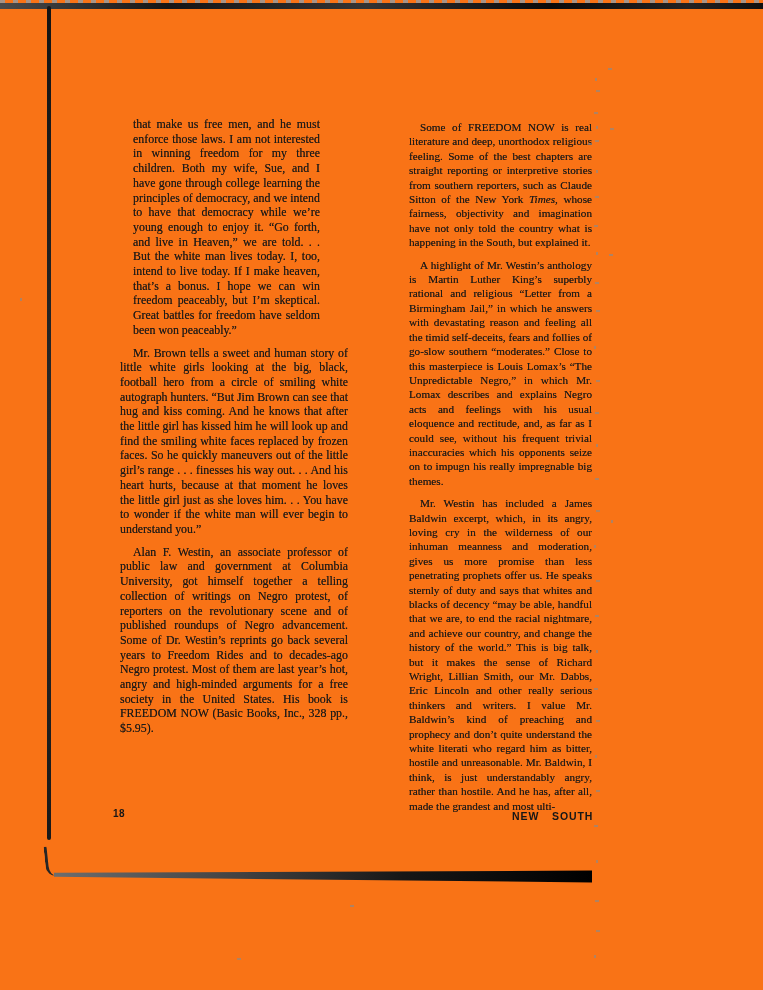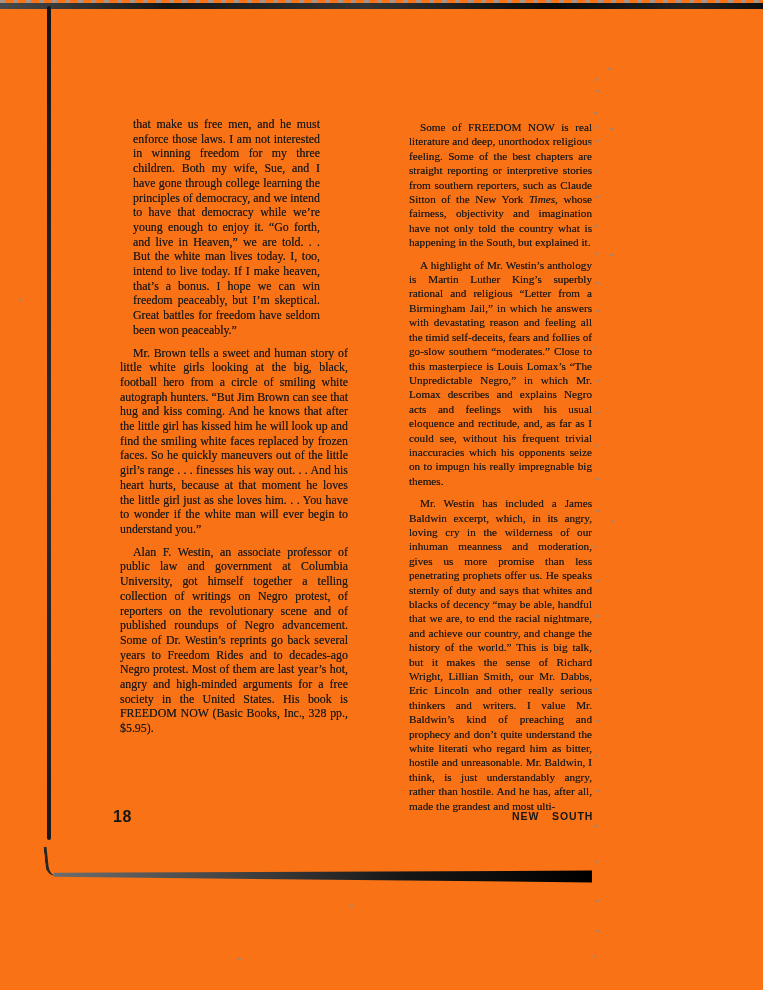--- a/index.html
+++ b/index.html
@@ -32,21 +32,21 @@
   .quote{margin:0 28px 0 13px;}
   p{margin:0;}
   .para{margin-top:8px;}
   .col-left .para{text-indent:13px;}
   .col-right .para{text-indent:11px;}
   .col-right .first{margin-top:0;}
   em{font-style:italic;}
   
   .footer{position:absolute;font-family:"Liberation Sans",sans-serif;
     font-weight:bold;color:#161616;}
-  .page-num{left:113px;top:808px;font-size:16px;letter-spacing:.5px;}
+  .page-num{left:113px;top:808px;font-size:10px;letter-spacing:.5px;}
   .pub-name{left:512px;top:810px;font-size:10.5px;letter-spacing:.9px;word-spacing:9px;}
 </style>
 </head>
 <body>
 
 <div class="page">
 
   <div class="top-dots"></div>
   <div class="top-line"></div>
   <div class="left-line"></div>

